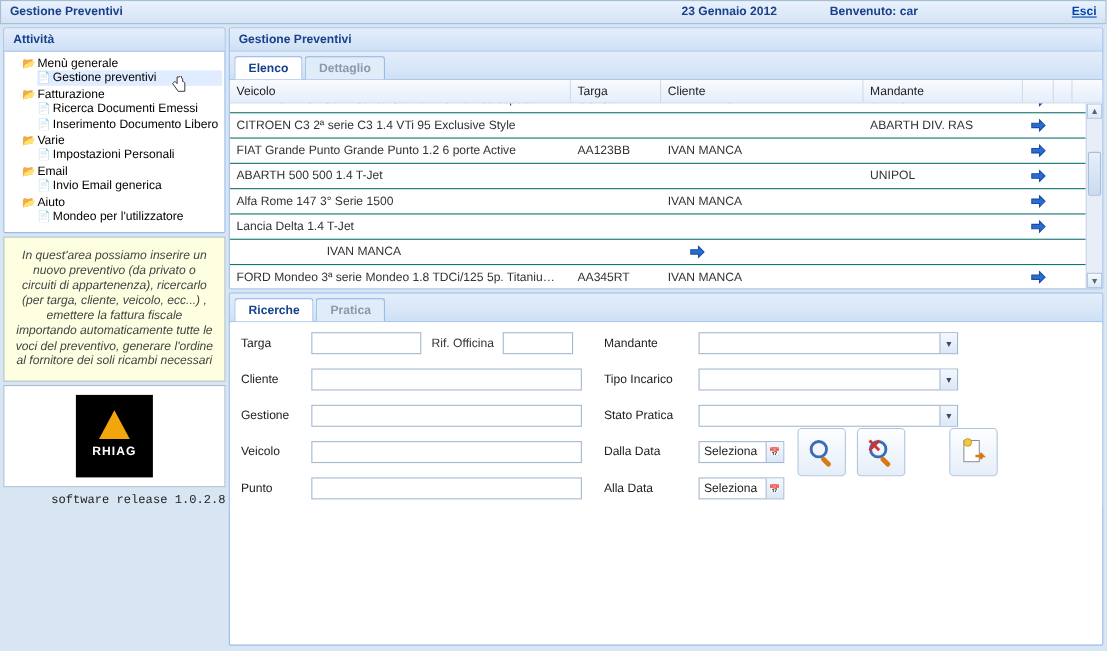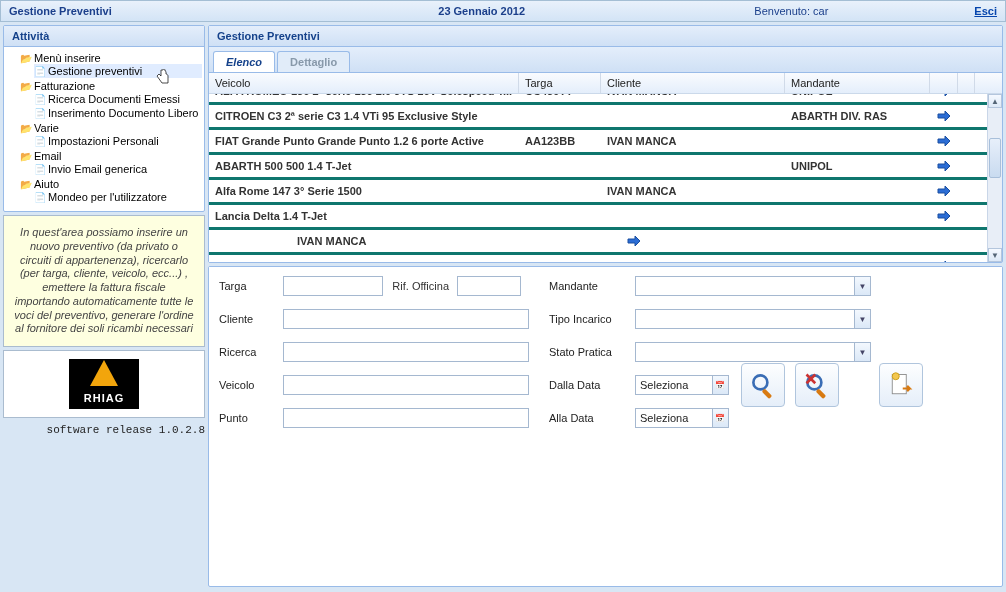--- a/index.html
+++ b/index.html
@@ -14,22 +14,22 @@
   }
   .topbar {
     height: 22px;
     background: linear-gradient(#e9f1fb,#d3e4f6);
     border: 1px solid #a4bed4;
     display: flex;
     align-items: center;
     padding: 0 8px;
   }
   .topbar .title { font-weight: bold; color: #1b3f8b; flex: 0 0 200px;}
-  .topbar .date { flex: 1; text-align: center; font-weight: bold; color:#1b3f8b;}
-  .topbar .welcome { flex: 0 0 220px; font-weight:normal; color:#1b3f8b;}
+  .topbar .date { flex: 1; text-align: right; font-weight: bold; color:#1b3f8b;}
+  .topbar .welcome { flex: 0 0 220px; font-weight:bold; color:#1b3f8b;margin-left:48px;}
   .topbar .exit { color:#0645ad; text-decoration: underline; font-weight:bold; cursor:pointer; margin-left: auto;}
   .layout { display:flex; height: 568px; padding: 3px; gap:3px;}
   .sidebar { width:202px; display:flex; flex-direction:column; gap:3px;}
   .panel {
     border:1px solid #99bbe8;
     background:#fff;
     border-radius:2px;
   }
   .panel-hd {
     background: linear-gradient(#e4eefb,#cfe0f5);
@@ -57,21 +57,21 @@
     border:1px solid #aabccf;
     padding:10px;
     text-align:center;
     font-style:italic;
     font-size:11px;
     color:#444;
     line-height:1.25;
   }
   .logo-wrap { border:1px solid #aabccf; background:#fff; padding:8px; display:flex; justify-content:center;}
   .logo {
-    width:70px;height:50px;background:#000;display:flex;flex-direction:column;align-items:center;justify-content:center;
+    width:70px;height:75px;background:#000;display:flex;flex-direction:column;align-items:center;justify-content:center;
   }
   .logo .arrow {
     width:0;height:0;border-left:14px solid transparent;border-right:14px solid transparent;border-bottom:26px solid #f2a50c;
     position:relative; top:-4px;
   }
   .logo .brand { color:#fff; font-weight:bold; font-size:11px; letter-spacing:1px; margin-top:2px;}
   .release { text-align:right; font-size:11px; padding:3px 0; color:#222;font-family:Liberation Mono, monospace;}
   .main { flex:1; display:flex; flex-direction:column; gap:3px;}
   .main-panel { flex:0 0 auto;}
   .tabs {
@@ -86,33 +86,33 @@
     border:1px solid #99bbe8;
     border-bottom:none;
     background:#e1ecf9;
     color:#8899aa;
     font-weight:bold;
     border-radius:3px 3px 0 0;
     margin-right:2px;
     cursor:pointer;
     font-size:11px;
   }
-  .tab.active { background:#fff; color:#15428b;font-style:italic;}
+  .tab.active { background:#fff; color:#15428b;}
   .grid { background:#fff;}
   .grid-head {
     display:flex;
     background:linear-gradient(#f9fbfe,#e4eefb);
     border-bottom:1px solid #cbd9ea;
     font-size:11px;
     color:#222;
   }
   .gh { padding:4px 6px; border-right:1px solid #d0dae8;}
   .col-v{flex:0 0 310px;} .col-t{flex:0 0 82px;} .col-c{flex:0 0 184px;} .col-m{flex:0 0 145px;} .col-a1{flex:0 0 28px;} .col-a2{flex:0 0 17px;}
   .grid-body { height:168px; overflow:hidden; position:relative;}
-  .row { display:flex; border-bottom:3px solid #0f766e; font-size:11px;font-weight:bold;}
+  .row { display:flex; border-bottom:1px solid #0f766e; font-size:11px;}
   .cell { padding:5px 6px; overflow:hidden; white-space:nowrap; text-overflow:ellipsis;}
   .row .col-a1 { display:flex; align-items:center; justify-content:center;}
   .arrow-ico {
     display:inline-block;width:14px;height:12px;
   }
   .arrow-ico svg{width:14px;height:12px;}
   .scrollbar {
     position:absolute; right:0; top:0; bottom:0; width:15px;
     background:#e8eef7; border-left:1px solid #c9d6e8;
     display:flex; flex-direction:column;
@@ -128,21 +128,21 @@
   .flabel2 { width:78px; font-size:11px; color:#222;}
   input[type=text] {
     border:1px solid #a5b8d0; height:20px; padding:0 4px; font-size:11px; background:#fff;
   }
   .inp100{width:100px;} .inp70{width:64px;} .inp246{width:246px;}
   .combo {
     display:flex;align-items:center;border:1px solid #a5b8d0;height:20px;width:236px;background:#fff;
   }
   .combo span{flex:1;padding:0 4px;font-size:11px;color:#222;}
   .combo .dd{width:16px;height:18px;background:linear-gradient(#f3f8fe,#dbe8f7);border-left:1px solid #a5b8d0;display:flex;align-items:center;justify-content:center;font-size:8px;color:#446;}
-  .date-combo{width:94px;align-items:center;}
+  .date-combo{width:78px;align-items:center;}
   .big-btns { display:flex; gap:10px; align-items:flex-start; margin-left:4px;}
   .big-btn {
     width:44px;height:44px;border:1px solid #b0c5dd;border-radius:4px;
     background:linear-gradient(#fdfeff,#e5eef9);display:flex;align-items:center;justify-content:center;
     cursor:pointer;
   }
   .big-btn svg{width:28px;height:28px;}
   .export-btn { margin-left:30px;}
 </style>
 </head>
@@ -154,21 +154,21 @@
   <div class="welcome">Benvenuto: car</div>
   <div class="exit">Esci</div>
 </div>
 
 <div class="layout">
   <div class="sidebar">
     <div class="panel">
       <div class="panel-hd">Attività</div>
       <div class="tree" style="position:relative;">
         <ul>
-          <li class="folder"><span class="tree-icon"></span><span>Menù inserire</span>
+          <li class="folder"><span class="tree-icon"></span><span>Menù generale</span>
             <ul>
               <li class="leaf hovered"><span class="tree-icon"></span><span>Gestione preventivi</span></li>
             </ul>
           </li>
           <li class="folder"><span class="tree-icon"></span><span>Fatturazione</span>
             <ul>
               <li class="leaf"><span class="tree-icon"></span><span>Ricerca Documenti Emessi</span></li>
               <li class="leaf"><span class="tree-icon"></span><span>Inserimento Documento Libero</span></li>
             </ul>
           </li>
@@ -323,34 +323,38 @@
             <div class="sb-track">
                 <div class="sb-thumb"></div>
               </div>
             <div class="sb-btn">▼</div>
           </div>
         </div>
       </div>
     </div>
 
     <div class="panel search-panel">
+      <div class="tabs">
+        <div class="tab active">Ricerche</div>
+        <div class="tab">Pratica</div>
+      </div>
       <div class="search-body">
         <div class="form-col">
           <div class="frow">
             <div class="flabel">Targa</div>
             <input type="text" class="inp100" style="">
             <div style="width:58px;font-size:11px;text-align:right;">Rif. Officina</div>
             <input type="text" class="inp70" style="">
           </div>
           <div class="frow">
             <div class="flabel">Cliente</div>
             <input type="text" class="inp246" style="">
           </div>
           <div class="frow">
-            <div class="flabel">Ricerca</div>
+            <div class="flabel">Gestione</div>
             <input type="text" class="inp246" style="">
           </div>
           <div class="frow">
             <div class="flabel">Veicolo</div>
             <input type="text" class="inp246" style="">
           </div>
           <div class="frow">
             <div class="flabel">Punto</div>
             <input type="text" class="inp246" style="">
           </div>

